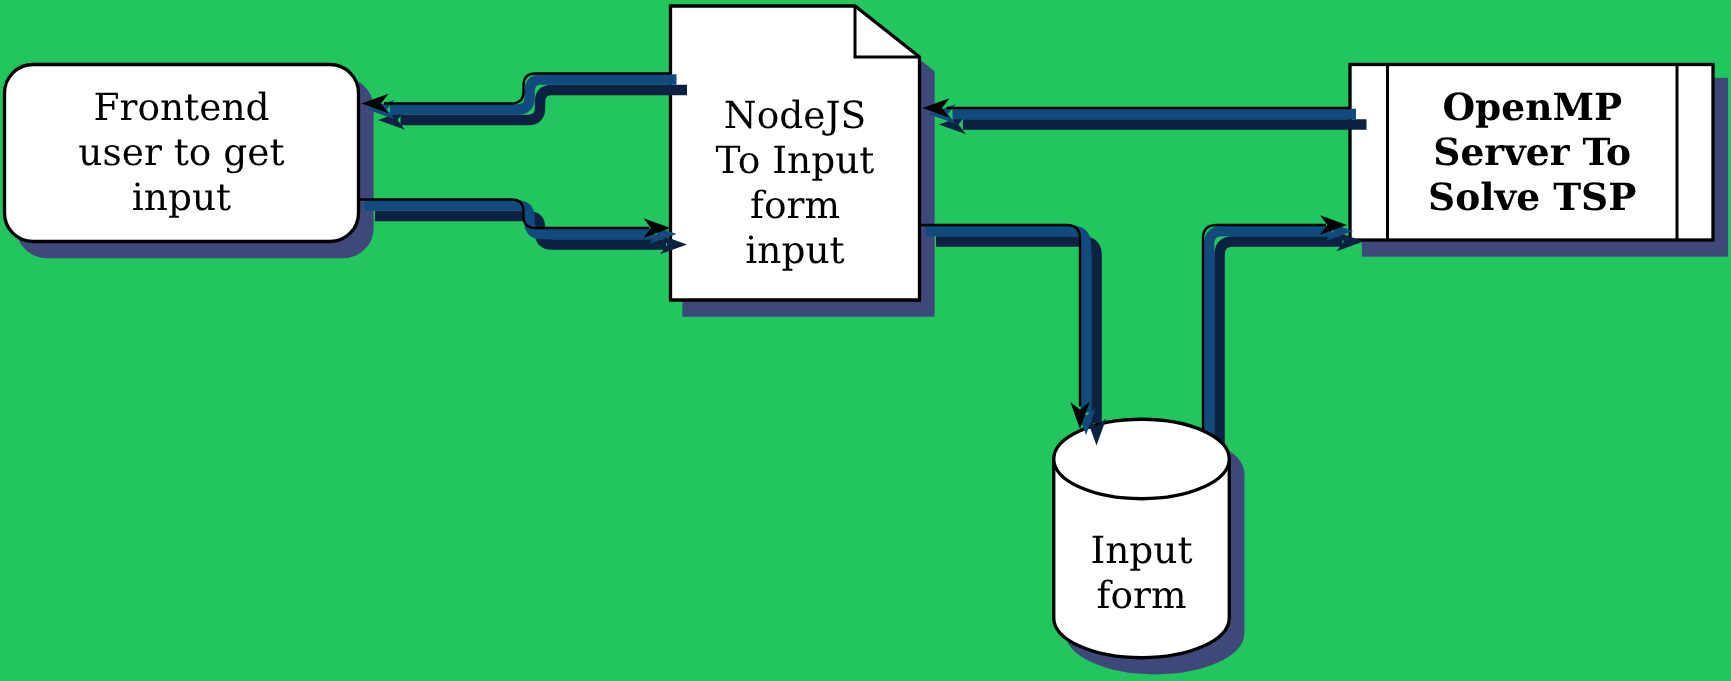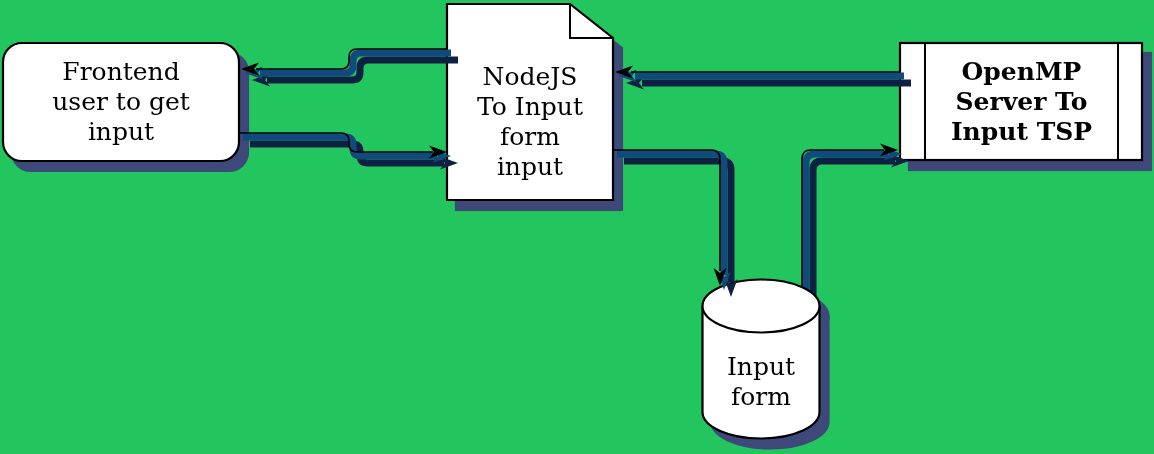--- a/index.html
+++ b/index.html
@@ -144,20 +144,20 @@
   <div class="label" style="left:447px;top:40px;width:166px;height:163px;">
     <div>NodeJS</div>
     <div>To Input</div>
     <div>form</div>
     <div>input</div>
   </div>
 
   <div class="label" style="left:925px;top:43px;width:193px;height:117px;font-weight:bold;">
     <div>OpenMP</div>
     <div>Server To</div>
-    <div>Input TSP</div>
+    <div>Solve TSP</div>
   </div>
 
   <div class="label" style="left:702px;top:334px;width:118px;height:96px;">
     <div>Input</div>
     <div>form</div>
   </div>
 </div>
 
 </body></html>

